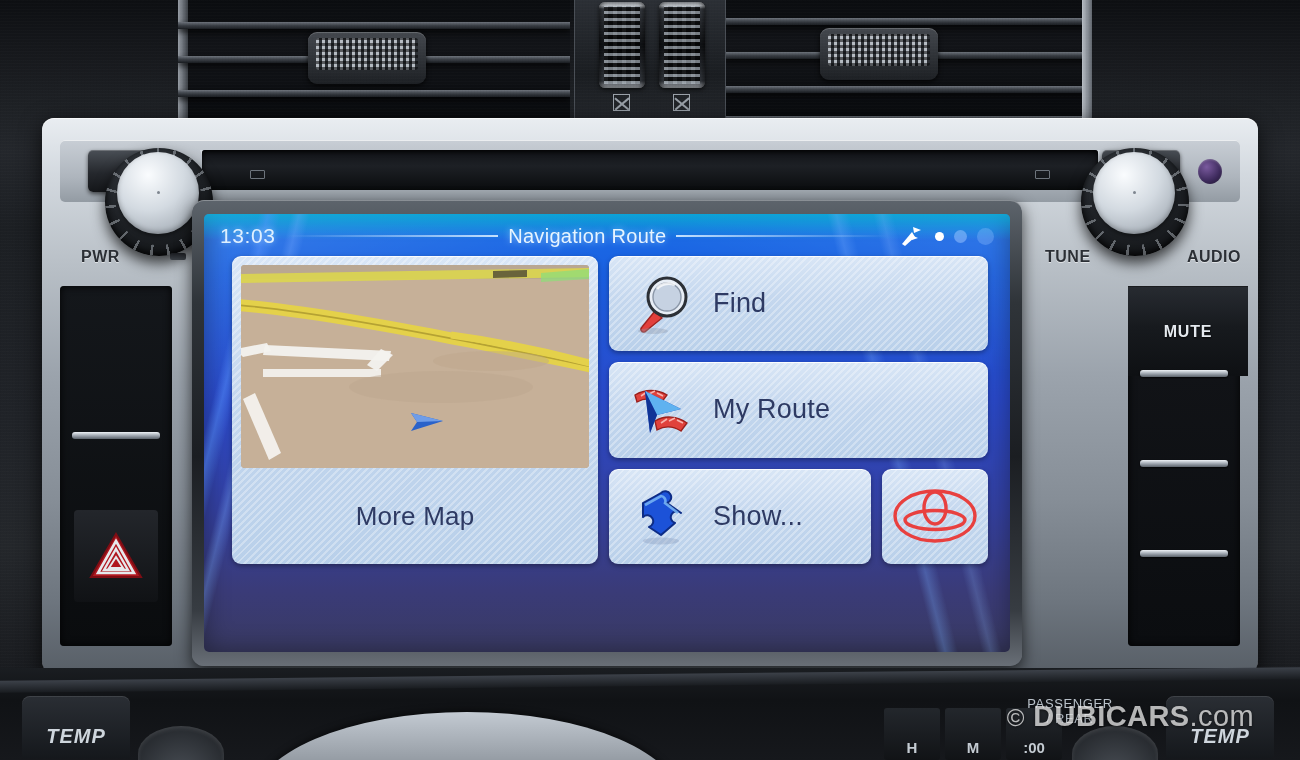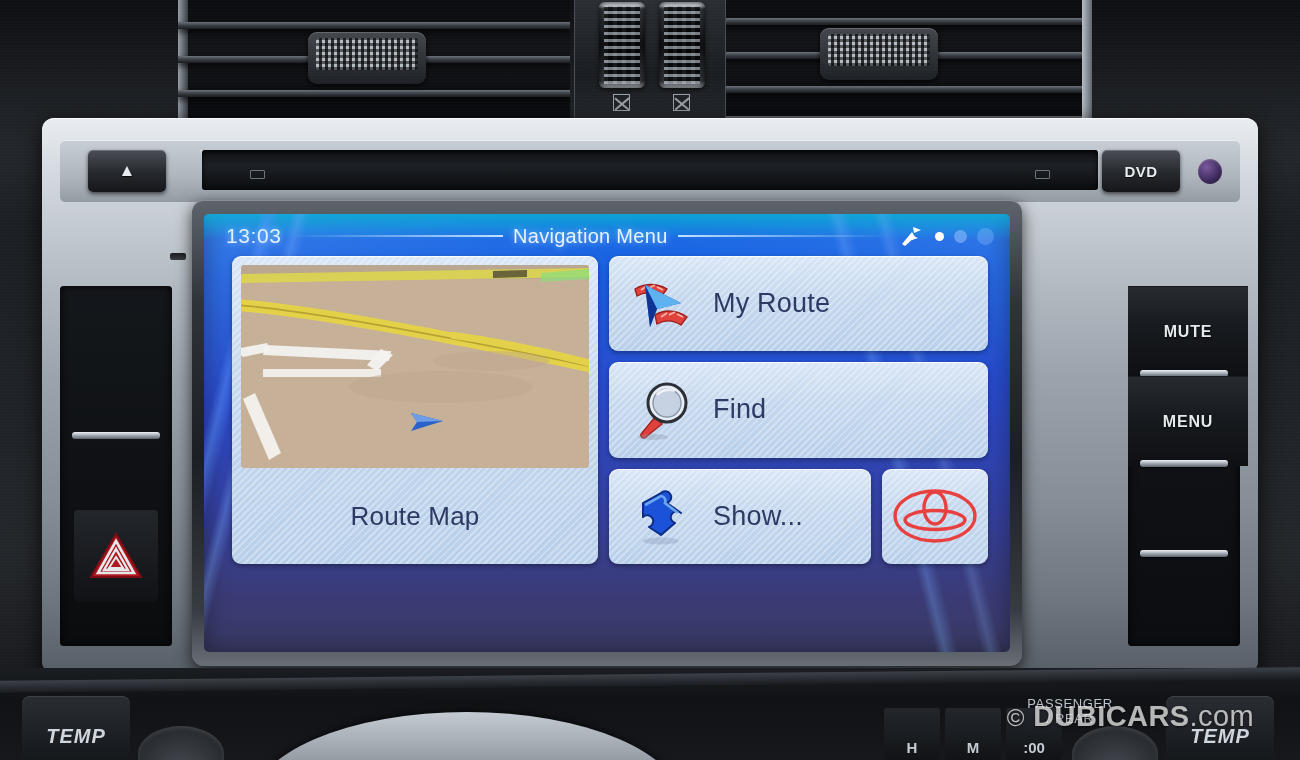--- a/index.html
+++ b/index.html
@@ -193,21 +193,21 @@
       linear-gradient(76deg,transparent 80%,rgba(120,175,255,.30) 81%,transparent 82.4%),
       linear-gradient(76deg,transparent 85%,rgba(140,185,255,.22) 86%,transparent 87.2%);
   }
   #lcd .teal {
     position:absolute; left:0; right:0; top:0; height:26px;
     background:linear-gradient(180deg,rgba(0,220,235,.55),rgba(0,190,230,0));
   }
 
   
   #statusbar {
-    position:absolute; left:6px; right:0; top:6px; height:32px;
+    position:absolute; left:0; right:0; top:6px; height:32px;
     display:flex; align-items:center; padding:0 16px; gap:10px;
   }
   #clock { color:#dff0ff; font-size:21px; letter-spacing:.6px; text-shadow:0 0 6px rgba(160,215,255,.85); }
   .hline { flex:1; height:2px; background:linear-gradient(90deg,rgba(190,225,255,0),rgba(205,230,255,.95)); }
   .hline.r { background:linear-gradient(90deg,rgba(205,230,255,.95),rgba(190,225,255,0)); }
   #nav-title { color:#e6f4ff; font-size:20px; letter-spacing:.3px; text-shadow:0 0 7px rgba(150,210,255,.9); white-space:nowrap; }
   #gps-ico { width:26px; height:22px; position:relative; flex:none; }
   #gps-ico svg { position:absolute; inset:0; }
   .sigdot { width:9px; height:9px; border-radius:50%; flex:none; }
   .sigdot.d1 { background:#ffffff; }
@@ -381,22 +381,34 @@
     <div class="hu-btn eject">▲</div>
     <div class="slot-wing l"></div>
     <div class="slot-wing r"></div>
     <div id="cd-slot"></div>
     <div class="slot-mark l"></div>
     <div class="slot-mark r"></div>
     <div class="hu-btn dvd">DVD</div>
     <div id="ir-dot"></div>
   </div>
 
+  <div class="knob-wrap left">
+    <div class="knob-base"></div>
+    <div class="knob-top"></div>
+    <div class="knob-lbl a">PWR</div>
+    <div class="knob-lbl b">VOL</div>
+  </div>
   <div id="mic-dot"></div>
 
+  <div class="knob-wrap right">
+    <div class="knob-base"></div>
+    <div class="knob-top"></div>
+    <div class="knob-lbl a">TUNE</div>
+    <div class="knob-lbl b">AUDIO</div>
+  </div>
 
   <div id="left-panel">
     <div id="lp-chrome"></div>
     <div id="hazard">
       <svg viewBox="0 0 54 48">
         <path d="M27 2 L52 45 L2 45 Z" fill="#b0171f" stroke="#7d0d14" stroke-width="2"></path>
         <path d="M27 9 L45 41 L9 41 Z" fill="none" stroke="#e6e9ec" stroke-width="2.6"></path>
         <path d="M27 17 L39 38 L15 38 Z" fill="none" stroke="#e6e9ec" stroke-width="2.4"></path>
         <path d="M27 25 L34 36 L20 36 Z" fill="none" stroke="#e6e9ec" stroke-width="2"></path>
       </svg>
@@ -404,21 +416,21 @@
   </div>
 
   <div id="bezel">
     <div id="lcd">
       <div class="teal"></div>
       <div class="streaks"></div>
 
       <div id="statusbar">
         <div id="clock">13:03</div>
         <div class="hline"></div>
-        <div id="nav-title">Navigation Menu</div>
+        <div id="nav-title">Navigation Route</div>
         <div class="hline r"></div>
         <div id="gps-ico">
           <svg viewBox="0 0 26 22">
             <path d="M3 19 L13 7 L16 12 L6 21 Z" fill="#ffffff"></path>
             <path d="M14 2 L22 5 L15 8 Z" fill="#ffffff"></path>
             <path d="M12 10 L19 13 L13 15 Z" fill="#ffffff"></path>
           </svg>
         </div>
         <div class="sigdot d1"></div>
         <div class="sigdot d2"></div>
@@ -443,54 +455,54 @@
                 <path d="M24 80 L150 86 L148 96 L22 90 Z" fill="#f3f2ef" opacity=".95"></path>
                 <path d="M140 84 L152 90 L136 106 L126 100 Z" fill="#f3f2ef" opacity=".95"></path>
                 <path d="M22 104 L140 104 L140 112 L22 112 Z" fill="#f3f2ef" opacity=".92"></path>
                 <path d="M14 128 L40 188 L28 195 L2 134 Z" fill="#f6f5f2" opacity=".9"></path>
                 <ellipse cx="200" cy="122" rx="92" ry="16" fill="#bda88f" opacity=".55"></ellipse>
                 <ellipse cx="250" cy="96" rx="58" ry="10" fill="#bca68c" opacity=".45"></ellipse>
                 <path d="M170 148 L202 156 L170 166 L176 157 Z" fill="#2a62c9"></path>
                 <path d="M170 148 L202 156 L176 157 Z" fill="#6f9de8"></path>
               </svg>
             </div>
-            <div id="map-label">Route Map</div>
+            <div id="map-label">More Map</div>
           </div>
         </div>
 
         <div id="col-right">
+
+          <div class="tile rt" id="row-find">
+            <div class="rt-ico">
+              <svg viewBox="0 0 66 66">
+                <path d="M24 40 L11 56 C8 59 12 63 15 60 L31 47 Z" fill="#e2403c" stroke="#9e2420" stroke-width="1.4"></path>
+                <circle cx="36" cy="26" r="19" fill="#e8eef6" stroke="#2c3036" stroke-width="3"></circle>
+                <circle cx="36" cy="26" r="14" fill="#c6d2e2" stroke="#8b97a8" stroke-width="1.4"></circle>
+                <path d="M26 18 C29 13 38 11 44 14" fill="none" stroke="#ffffff" stroke-width="3" opacity=".75"></path>
+                <ellipse cx="22" cy="60" rx="15" ry="3" fill="#8b95a5" opacity=".35"></ellipse>
+              </svg>
+            </div>
+            <div class="rt-label">Find</div>
+          </div>
 
           <div class="tile rt" id="row-route">
             <div class="rt-ico">
               <svg viewBox="0 0 66 66">
                 <path d="M4 18 C14 12 26 12 36 18 L30 26 C22 21 13 21 6 25 Z" fill="#e0423c" stroke="#9b201c" stroke-width="1.4"></path>
                 <path d="M10 19 L16 15 M18 17 L24 14 M26 16 L32 19" stroke="#f5b3ae" stroke-width="1.6" fill="none"></path>
                 <path d="M24 44 C34 38 46 39 56 46 L50 54 C42 49 33 49 26 53 Z" fill="#e0423c" stroke="#9b201c" stroke-width="1.4"></path>
                 <path d="M30 46 L36 42 M38 44 L44 41 M46 43 L52 46" stroke="#f5b3ae" stroke-width="1.6" fill="none"></path>
                 <path d="M14 14 L50 32 L26 38 L19 56 Z" fill="#1a49c2"></path>
                 <path d="M14 14 L50 32 L26 38 Z" fill="#5fb2f0"></path>
                 <path d="M26 38 L19 56 L14 14 Z" fill="#0f2f8e" opacity=".85"></path>
               </svg>
             </div>
             <div class="rt-label">My Route</div>
           </div>
 
-          <div class="tile rt" id="row-find">
-            <div class="rt-ico">
-              <svg viewBox="0 0 66 66">
-                <path d="M24 40 L11 56 C8 59 12 63 15 60 L31 47 Z" fill="#e2403c" stroke="#9e2420" stroke-width="1.4"></path>
-                <circle cx="36" cy="26" r="19" fill="#e8eef6" stroke="#2c3036" stroke-width="3"></circle>
-                <circle cx="36" cy="26" r="14" fill="#c6d2e2" stroke="#8b97a8" stroke-width="1.4"></circle>
-                <path d="M26 18 C29 13 38 11 44 14" fill="none" stroke="#ffffff" stroke-width="3" opacity=".75"></path>
-                <ellipse cx="22" cy="60" rx="15" ry="3" fill="#8b95a5" opacity=".35"></ellipse>
-              </svg>
-            </div>
-            <div class="rt-label">Find</div>
-          </div>
-
           <div id="row-bottom">
             <div class="tile rt" id="tile-more">
               <div class="rt-ico">
                 <svg viewBox="0 0 66 66">
                   <path d="M12 20 L30 10 A6 6 0 1 1 36 20 L50 30 A6 6 0 1 0 44 40 L30 52 L18 44 A6 6 0 1 0 12 34 Z" fill="#1c52d8" stroke="#0d2c86" stroke-width="2" stroke-linejoin="round"></path>
                   <path d="M14 22 L30 13 A5 5 0 0 1 34 20 L47 30" fill="none" stroke="#79b6f5" stroke-width="2.6" opacity=".85"></path>
                   <ellipse cx="30" cy="58" rx="18" ry="3.4" fill="#7f93b5" opacity=".32"></ellipse>
                 </svg>
               </div>
               <div class="rt-label">Show...</div>
@@ -506,21 +518,20 @@
           </div>
 
         </div>
       </div>
     </div>
   </div>
 
   <div id="btn-col">
     <div class="hard-btn" style="top:0">MUTE</div>
     <div class="chrome" style="top:84px"></div>
-    <div class="hard-btn" style="top:90px">MENU</div>
     <div class="chrome" style="top:174px"></div>
     <div class="chrome" style="top:264px"></div>
   </div>
 
 </div>
 
 <div id="climate">
   <div id="clim-trim"></div>
   <div id="steer-arc"></div>
   <div class="clim-dial d1"></div>

